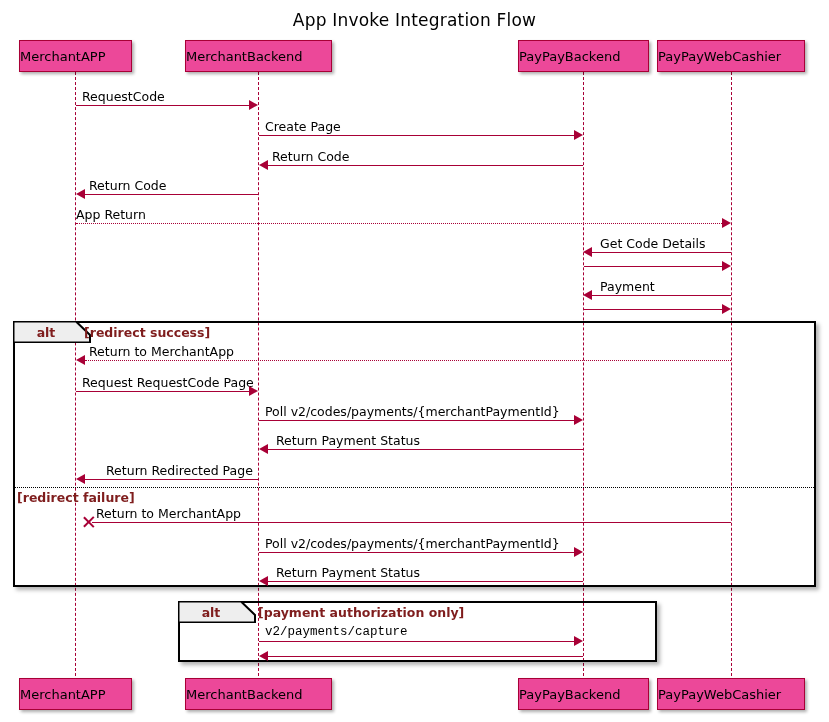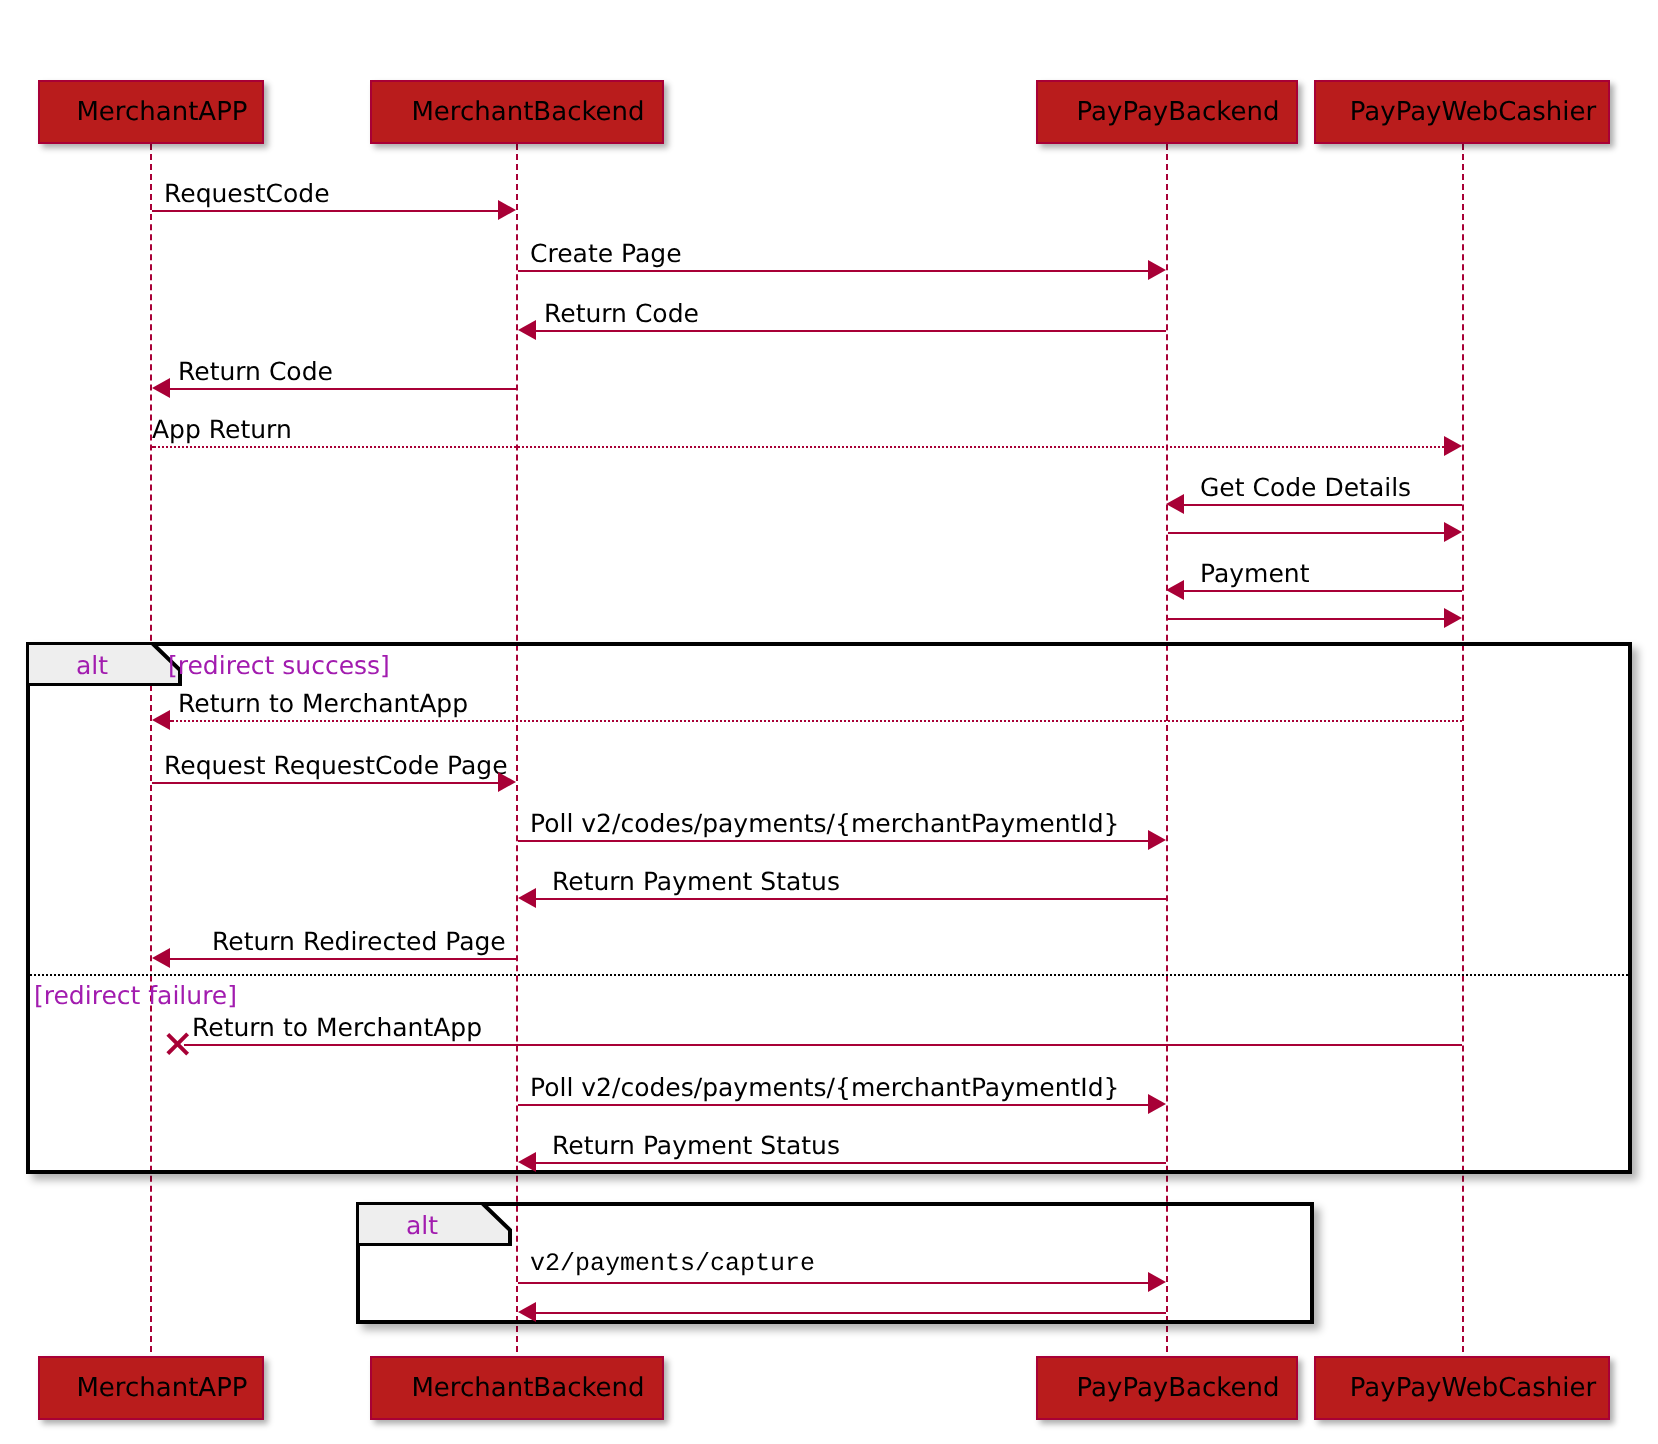--- a/index.html
+++ b/index.html
@@ -6,25 +6,25 @@
   body{width:829px;height:722px;position:relative;
        font-family:"DejaVu Sans","Liberation Sans",sans-serif;
        -webkit-font-smoothing:antialiased;}
   #diagram{position:absolute;left:0;top:0;width:829px;height:722px;overflow:hidden;}
 
   .title{position:absolute;left:0;top:10px;width:829px;text-align:center;
          font-size:17px;color:#000;letter-spacing:.2px;}
 
   
   .participant{position:absolute;box-sizing:border-box;
-      background:#b91c1c;border:1.5px solid #A80036;
+      background:#ec4899;border:1.5px solid #A80036;
       box-shadow:2px 2px 3px rgba(0,0,0,.32);
       font-size:13px;color:#000;text-align:center;
-      display:flex;align-items:center;justify-content:center;
-      white-space:nowrap;padding-left:11px;}
+      display:flex;align-items:center;justify-content:flex-start;
+      white-space:nowrap;}
 
   
   .lifeline{position:absolute;width:0;border-left:1.5px dashed #A80036;}
 
   
   .msg{position:absolute;height:0;border-top:1.5px solid #A80036;}
   .msg.dotted{border-top:1.5px dotted #A80036;}
   .arrowR,.arrowL{position:absolute;width:0;height:0;}
   .arrowR{border-top:5px solid transparent;border-bottom:5px solid transparent;
           border-left:9px solid #A80036;}
@@ -36,29 +36,30 @@
   .xmark{position:absolute;width:14px;height:14px;}
   .xmark:before,.xmark:after{content:"";position:absolute;left:50%;top:0;
       width:2.4px;height:14px;background:#A80036;}
   .xmark:before{transform:translateX(-50%) rotate(45deg);}
   .xmark:after{transform:translateX(-50%) rotate(-45deg);}
 
   
   .group{position:absolute;box-sizing:border-box;border:2px solid #000000;
          background:transparent;box-shadow:3px 3px 4px rgba(0,0,0,.30);}
   .tab-svg{position:absolute;}
-  .group-label{position:absolute;font-size:12.5px;font-weight:normal;color:#a21caf;
+  .group-label{position:absolute;font-size:12.5px;font-weight:bold;color:#7f1d1d;
                white-space:nowrap;}
   .divider{position:absolute;height:0;border-top:1.5px dotted #000;}
 </style>
 </head>
 <body>
 
 <div id="diagram">
 
+  <div class="title">App Invoke Integration Flow</div>
 
   <div class="lifeline" style="left:75px;top:72px;height:604px;"></div>
   <div class="lifeline" style="left:258px;top:72px;height:604px;"></div>
   <div class="lifeline" style="left:583px;top:72px;height:604px;"></div>
   <div class="lifeline" style="left:731px;top:72px;height:604px;"></div>
 
   <div class="participant" style="left:19px;top:40px;width:113px;height:32px;">
     <span>MerchantAPP</span>
   </div>
   <div class="participant" style="left:185px;top:40px;width:147px;height:32px;">
@@ -147,20 +148,21 @@
   <div class="mlabel" style="left:276px;top:565px;">Return Payment Status</div>
   <div class="msg" style="left:268px;top:581px;width:315px;"></div>
   <div class="arrowL" style="left:259px;top:576px;"></div>
 
   <div class="group" style="left:178px;top:601px;width:479px;height:61px;"></div>
 
   <svg class="tab-svg" style="left:178px;top:601px;" width="78" height="22" viewBox="0 0 78 22">
     <path d="M0.5,0.5 H63 L77,14 V21.5 H0.5 Z" fill="#EEEEEE" stroke="#000000" stroke-width="2"></path>
   </svg>
   <div class="group-label" style="left:193px;top:605px;width:36px;text-align:center;">alt</div>
+  <div class="group-label" style="left:258px;top:605px;">[payment authorization only]</div>
 
   <div class="mlabel" style="left:265px;top:625px;font-family:Liberation Mono, monospace;">v2/payments/capture</div>
   <div class="msg" style="left:259px;top:641px;width:315px;"></div>
   <div class="arrowR" style="left:574px;top:636px;"></div>
 
   <div class="msg" style="left:268px;top:656px;width:315px;"></div>
   <div class="arrowL" style="left:259px;top:651px;"></div>
 
   <div class="participant" style="left:19px;top:678px;width:113px;height:32px;">
     <span>MerchantAPP</span>

